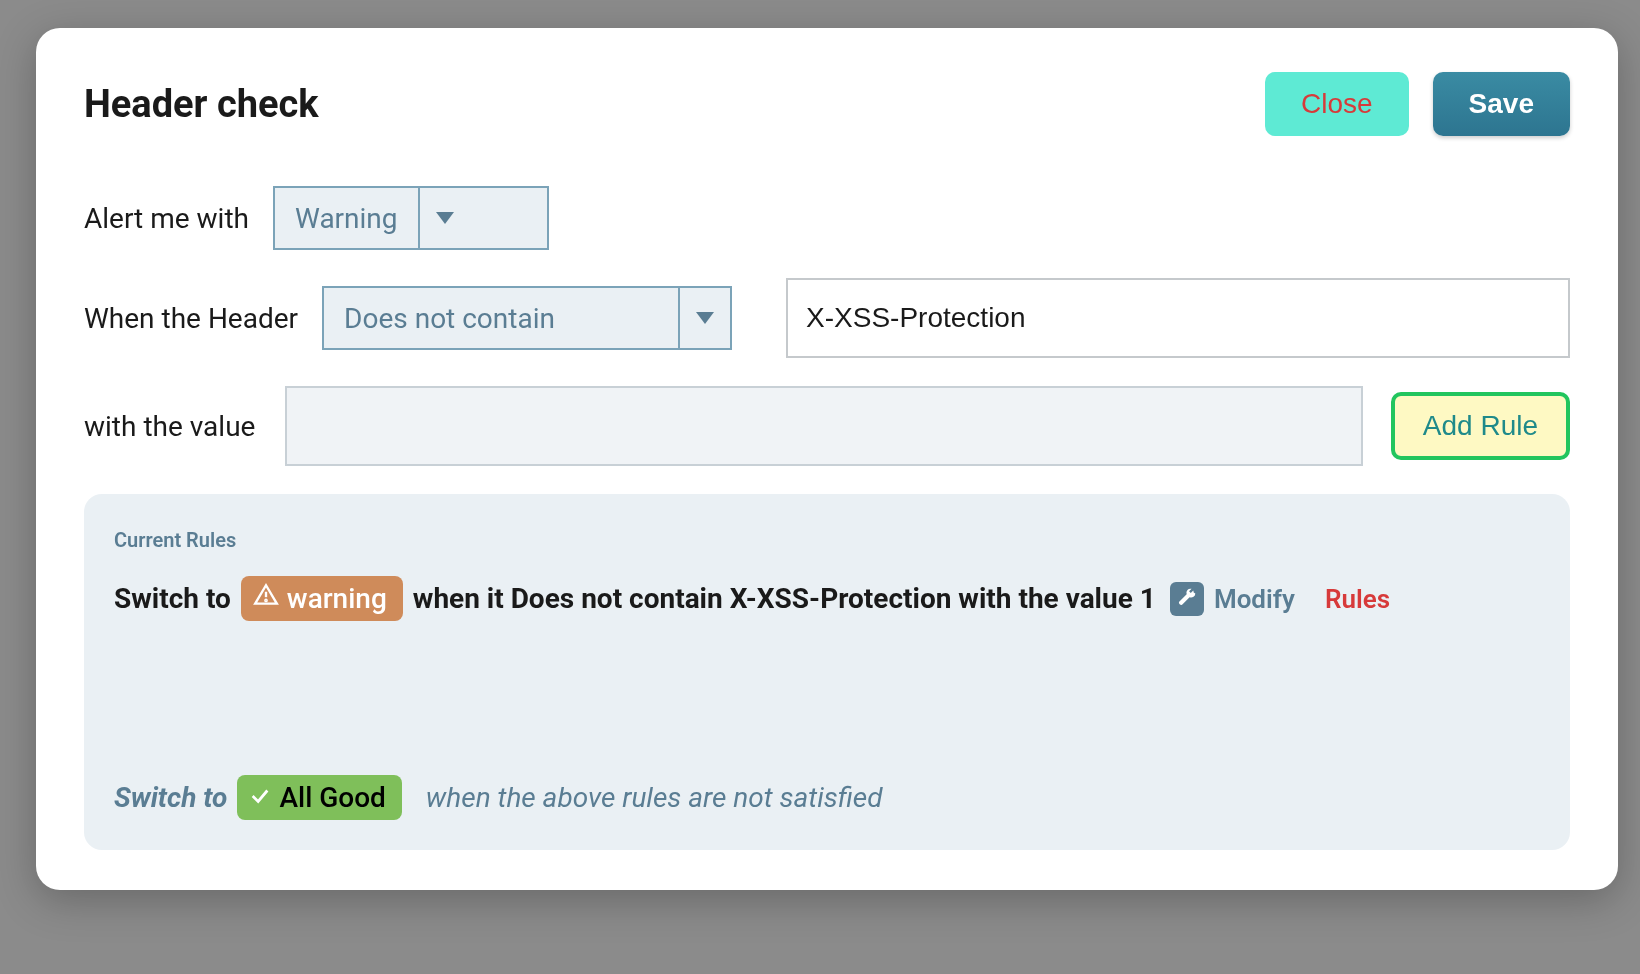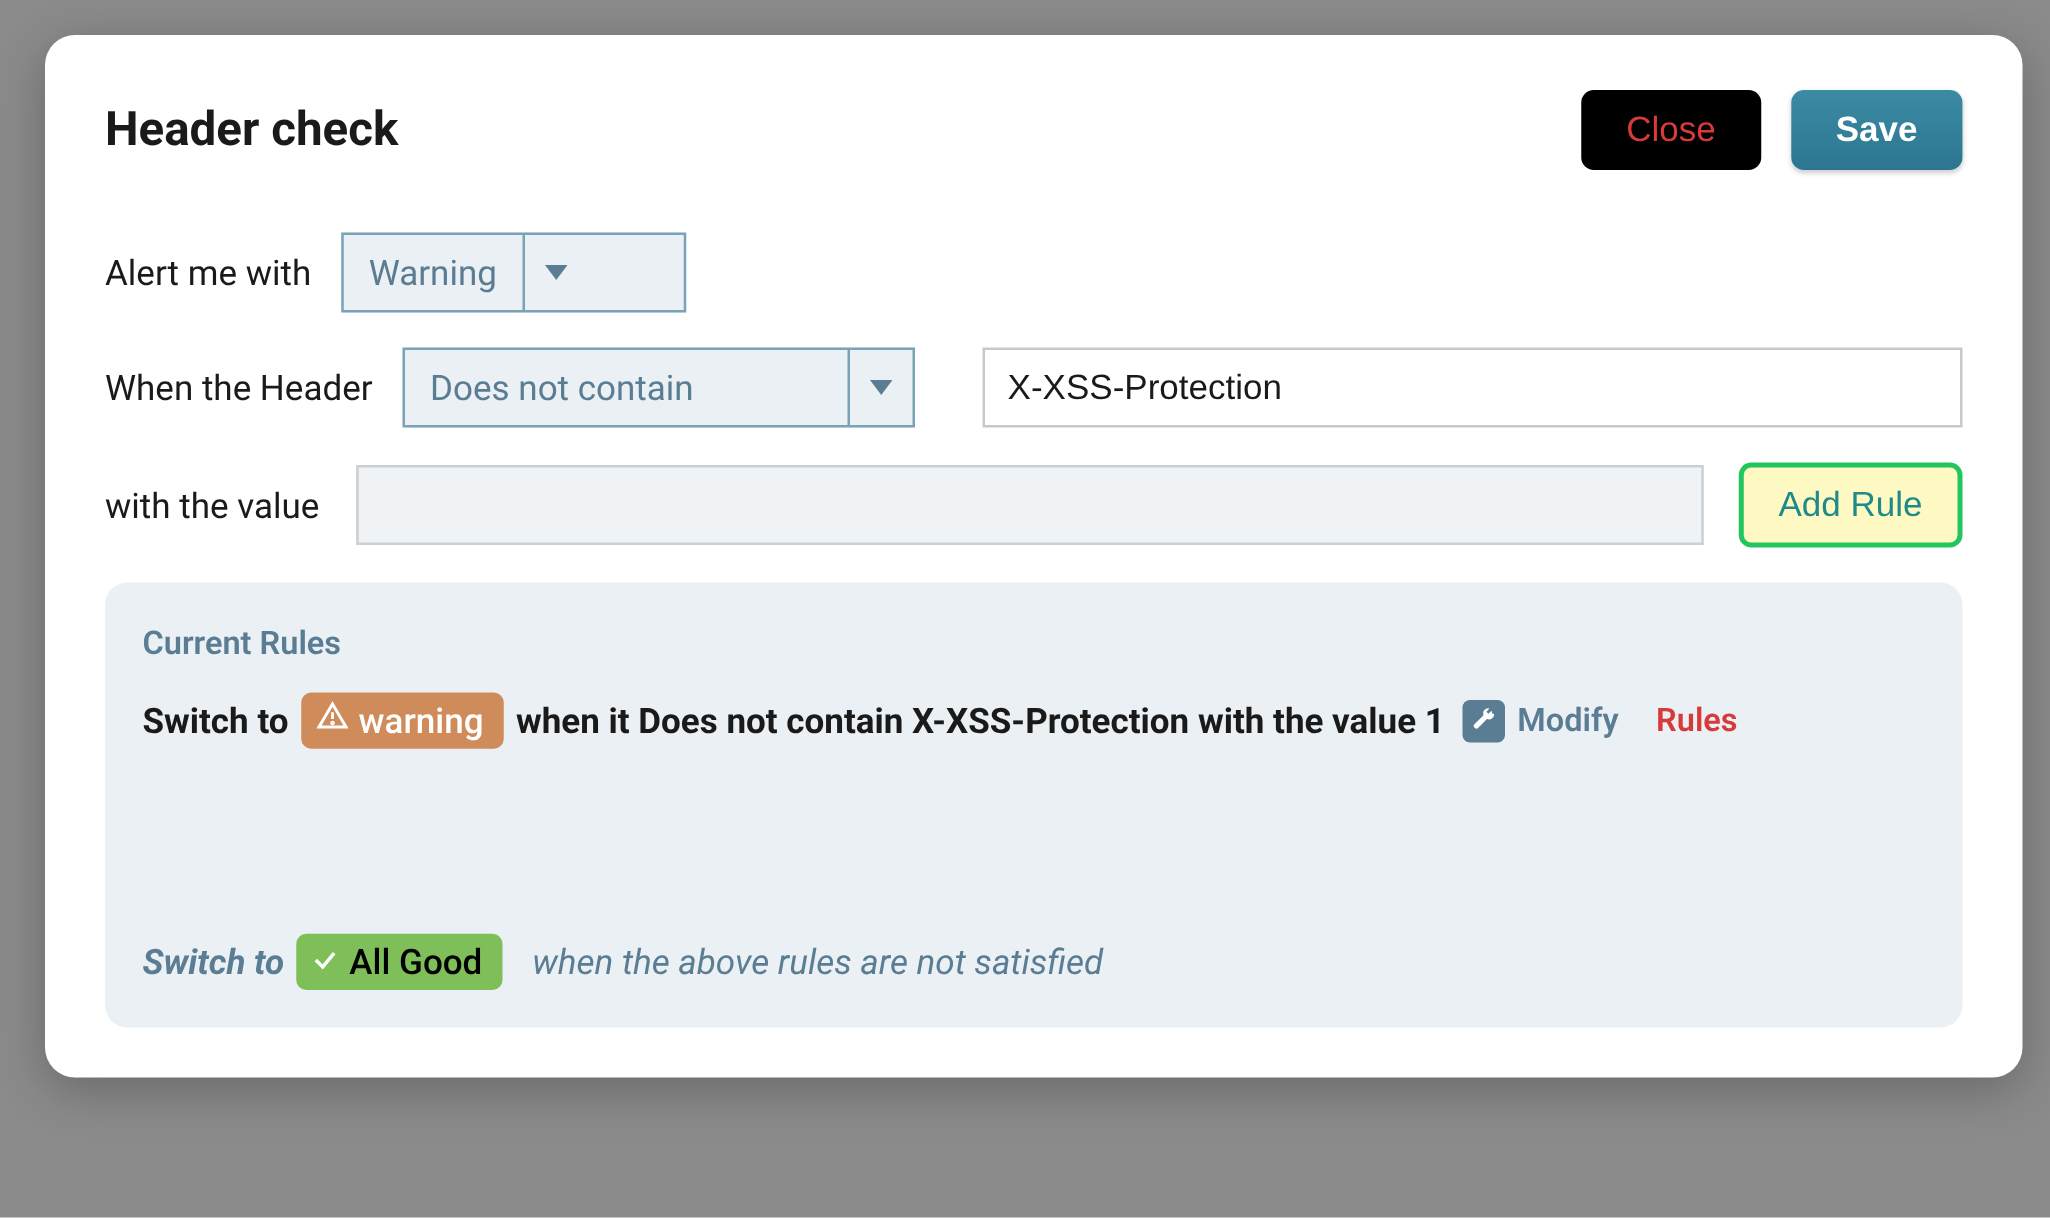--- a/index.html
+++ b/index.html
@@ -30,21 +30,21 @@
     font-size: 38px;
     font-weight: 700;
     color: #1a1a1a;
   }
   .header-buttons {
     display: flex;
     gap: 24px;
     align-items: center;
   }
   .btn-close {
-    background: #000000;
+    background: #5eead4;
     color: #d73a3a;
     border: none;
     border-radius: 10px;
     padding: 16px 36px;
     font-size: 28px;
     font-weight: 500;
     cursor: pointer;
   }
   .btn-save {
     background: linear-gradient(to bottom, #3a8ba3, #2d7590);
@@ -83,21 +83,21 @@
   }
   .select-arrow {
     width: 52px;
     border-left: 2px solid #7ba3b8;
     display: flex;
     align-items: center;
     justify-content: center;
   }
   .select-arrow svg { width: 18px; height: 12px; }
   .text-input {
-    height: 64px;
+    height: 80px;
     border: 2px solid #c5c9cc;
     background: #ffffff;
     font-size: 28px;
     padding: 0 18px;
     color: #1a1a1a;
     flex: 1;
   }
   .text-input.soft {
     background: #f0f3f6;
     border: 2px solid #c8d0d6;
@@ -120,21 +120,21 @@
     background: #eaf0f4;
     border-radius: 18px;
     padding: 34px 30px 30px 30px;
     margin-top: 20px;
     min-height: 356px;
     display: flex;
     flex-direction: column;
   }
   .rules-title {
     color: #5a7d93;
-    font-size: 26px;
+    font-size: 20px;
     font-weight: 600;
     margin-bottom: 24px;
   }
   .rule-line {
     display: flex;
     align-items: center;
     flex-wrap: wrap;
     font-size: 28px;
     color: #1a1a1a;
   }

